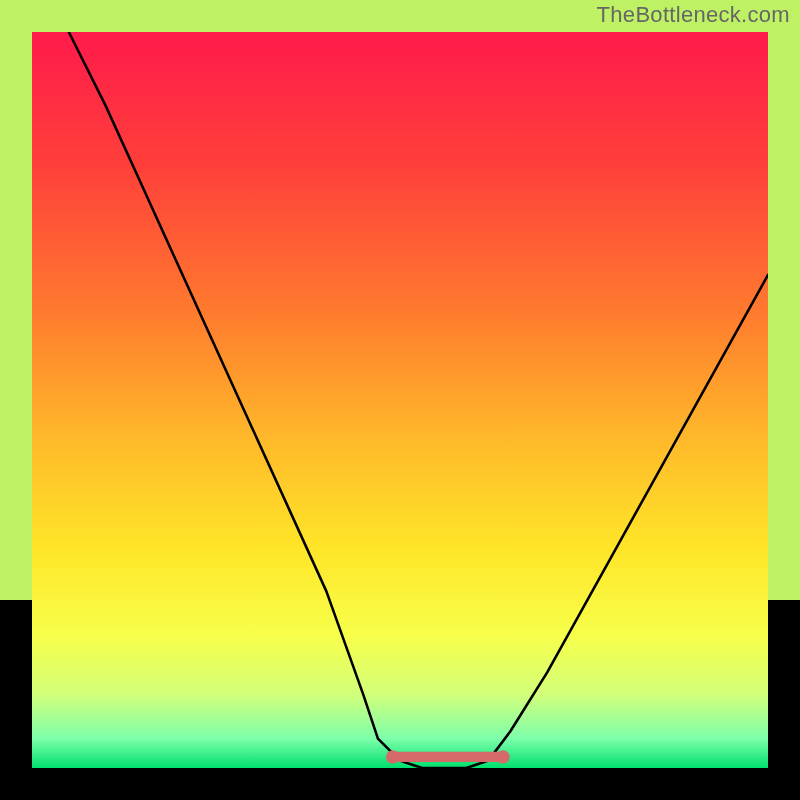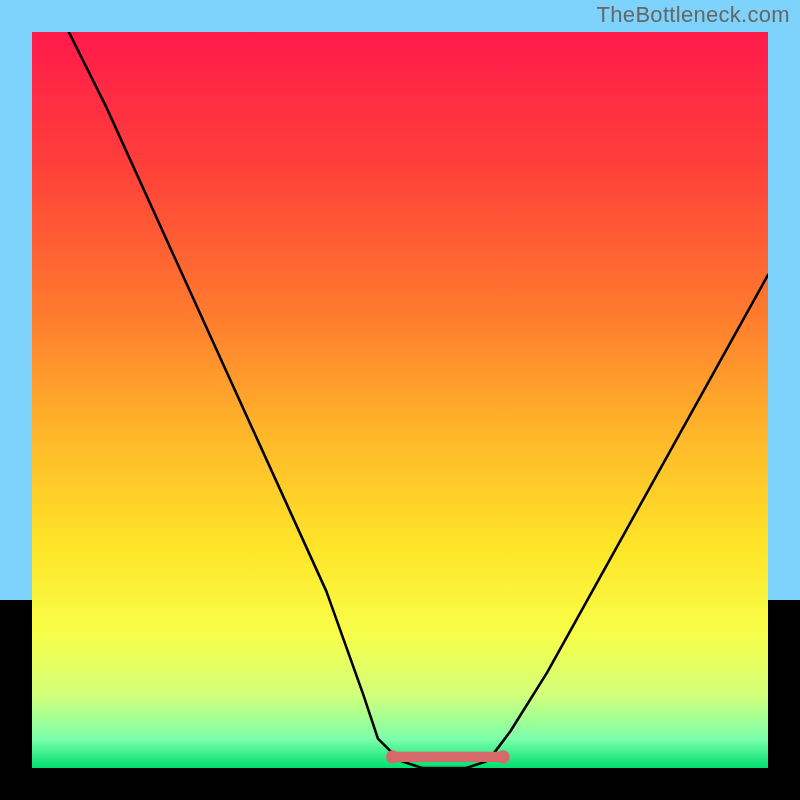--- a/index.html
+++ b/index.html
@@ -8,21 +8,21 @@
     width: 800px;
     height: 800px;
     overflow: hidden;
     background: #000;
     font-family: Arial, Helvetica, sans-serif;
   }
   .frame {
     position: relative;
     width: 800px;
     height: 600px;
-    background: #7dd3fc;
+    background: #bef264;
   }
   .watermark {
     position: absolute;
     top: 2px;
     right: 10px;
     color: #666;
     font-size: 22px;
     font-weight: 500;
     letter-spacing: 0.3px;
     z-index: 10;

